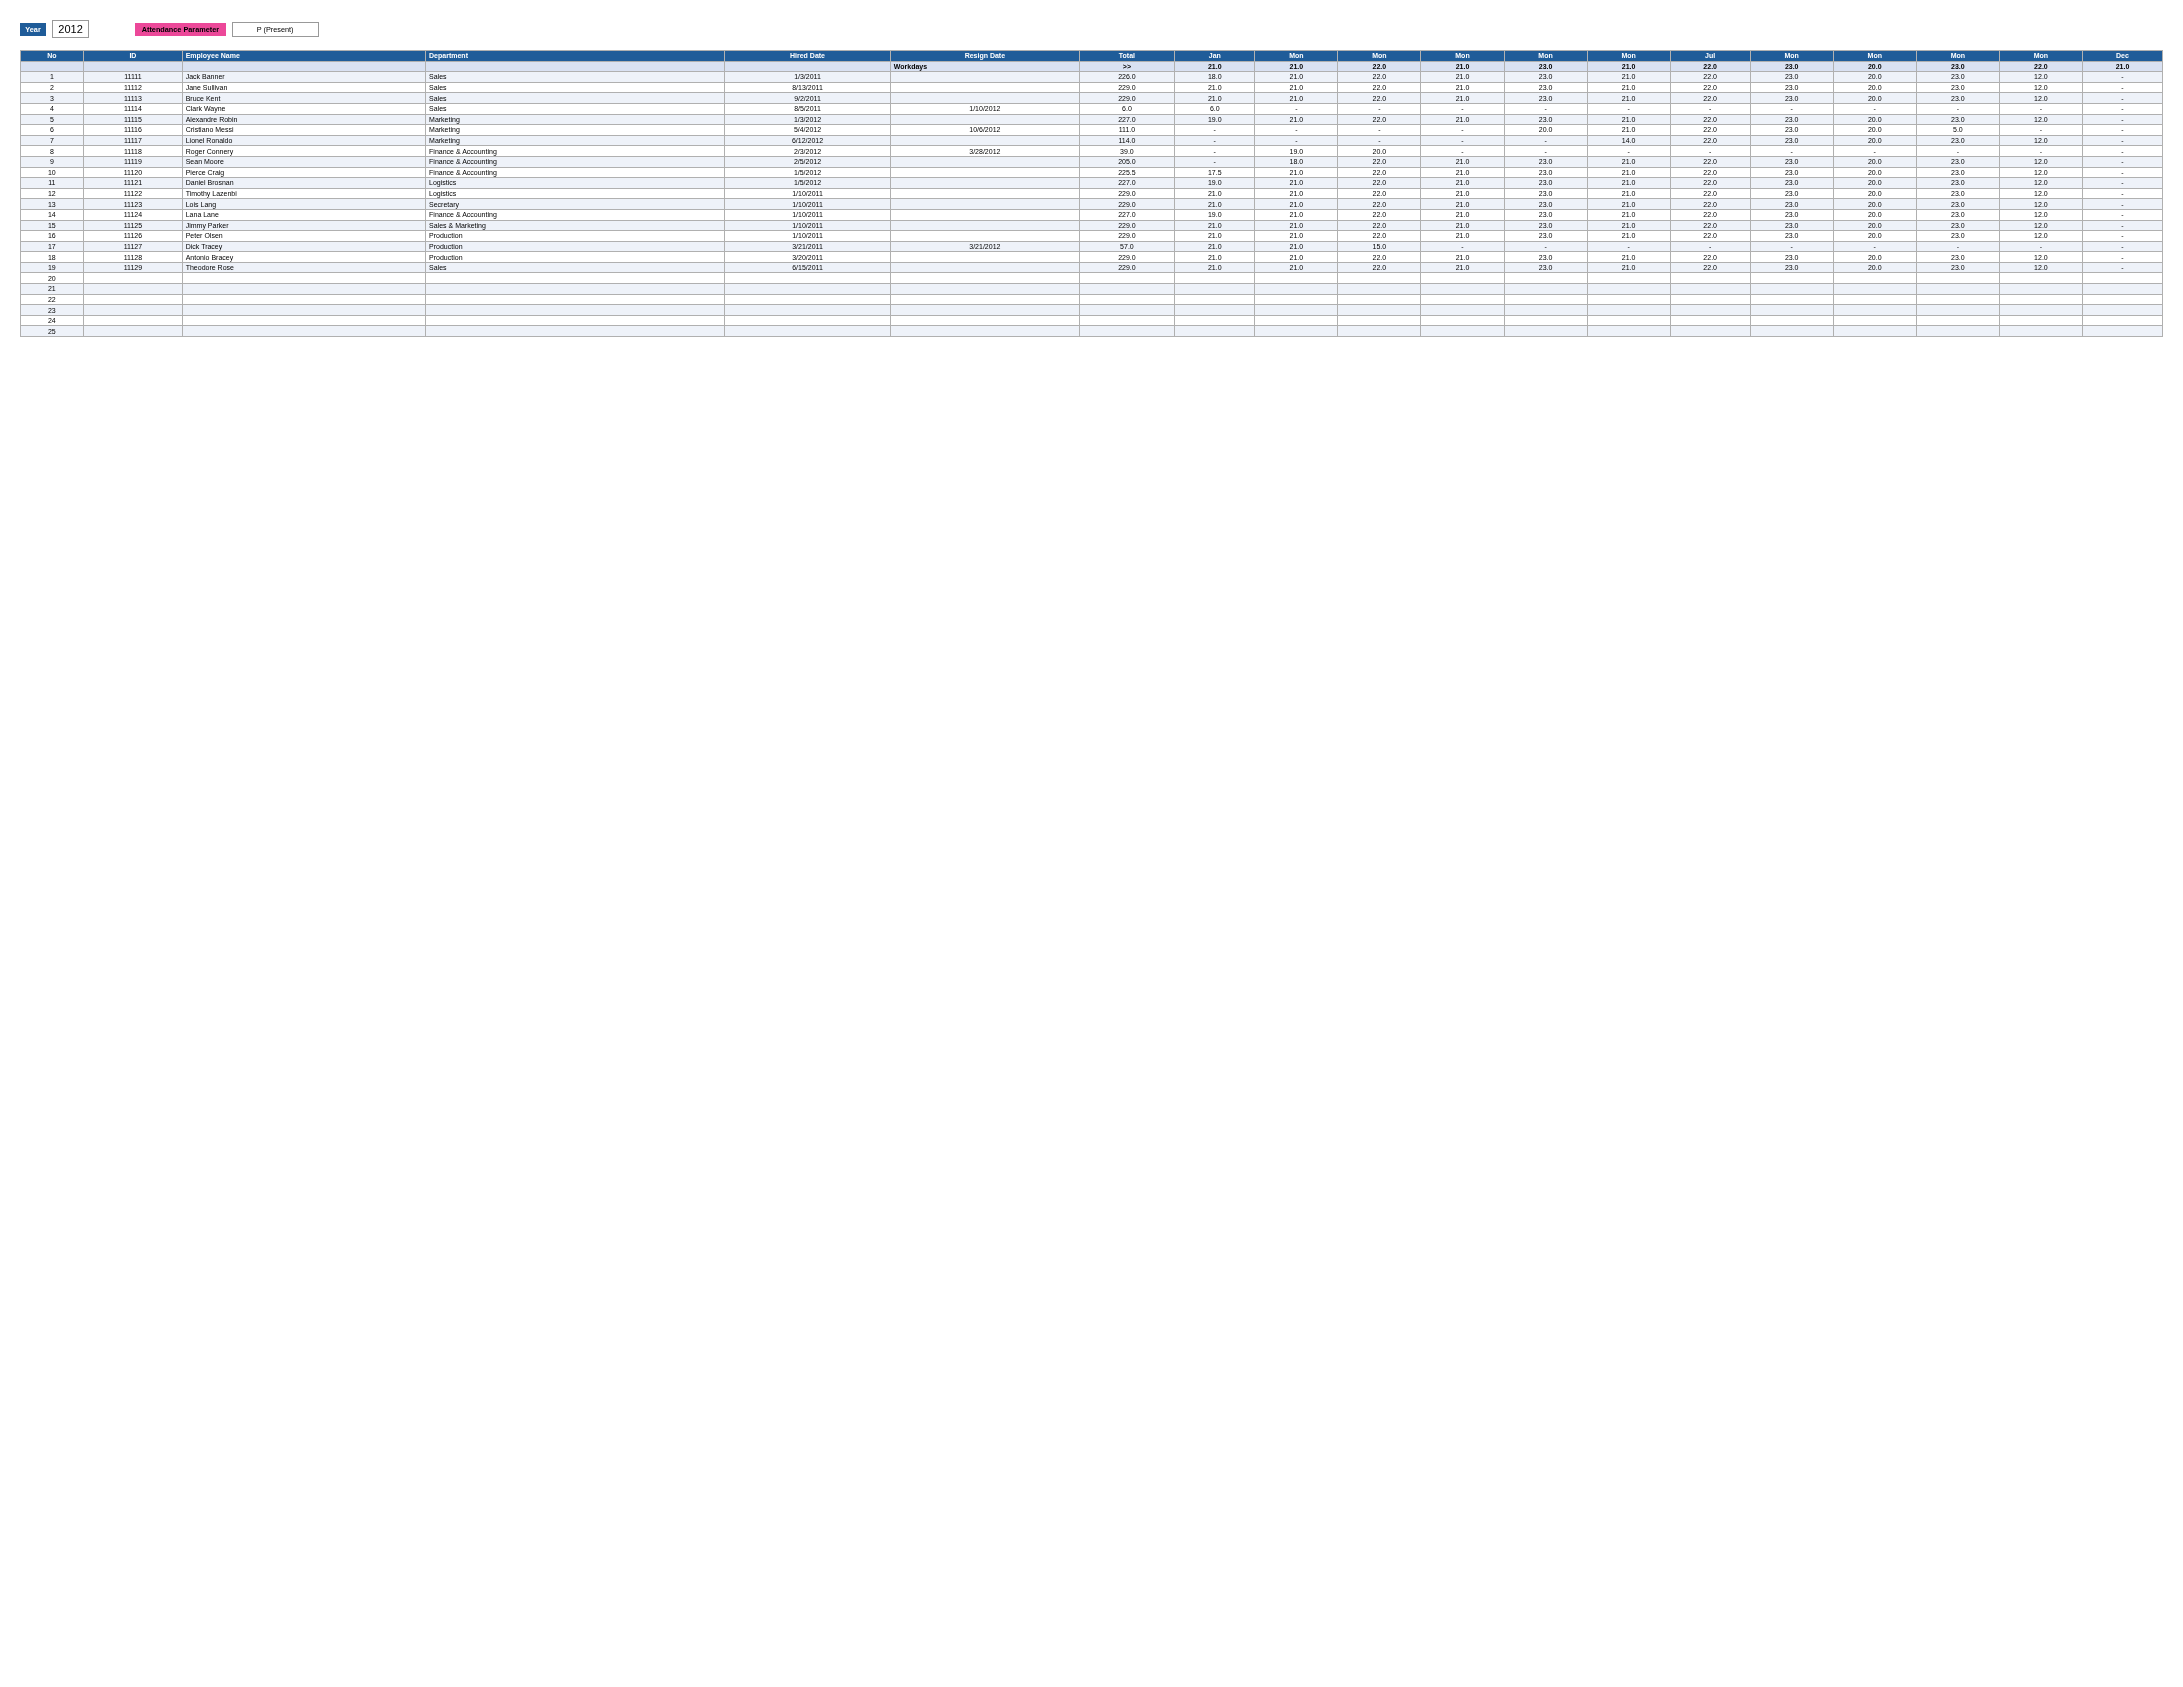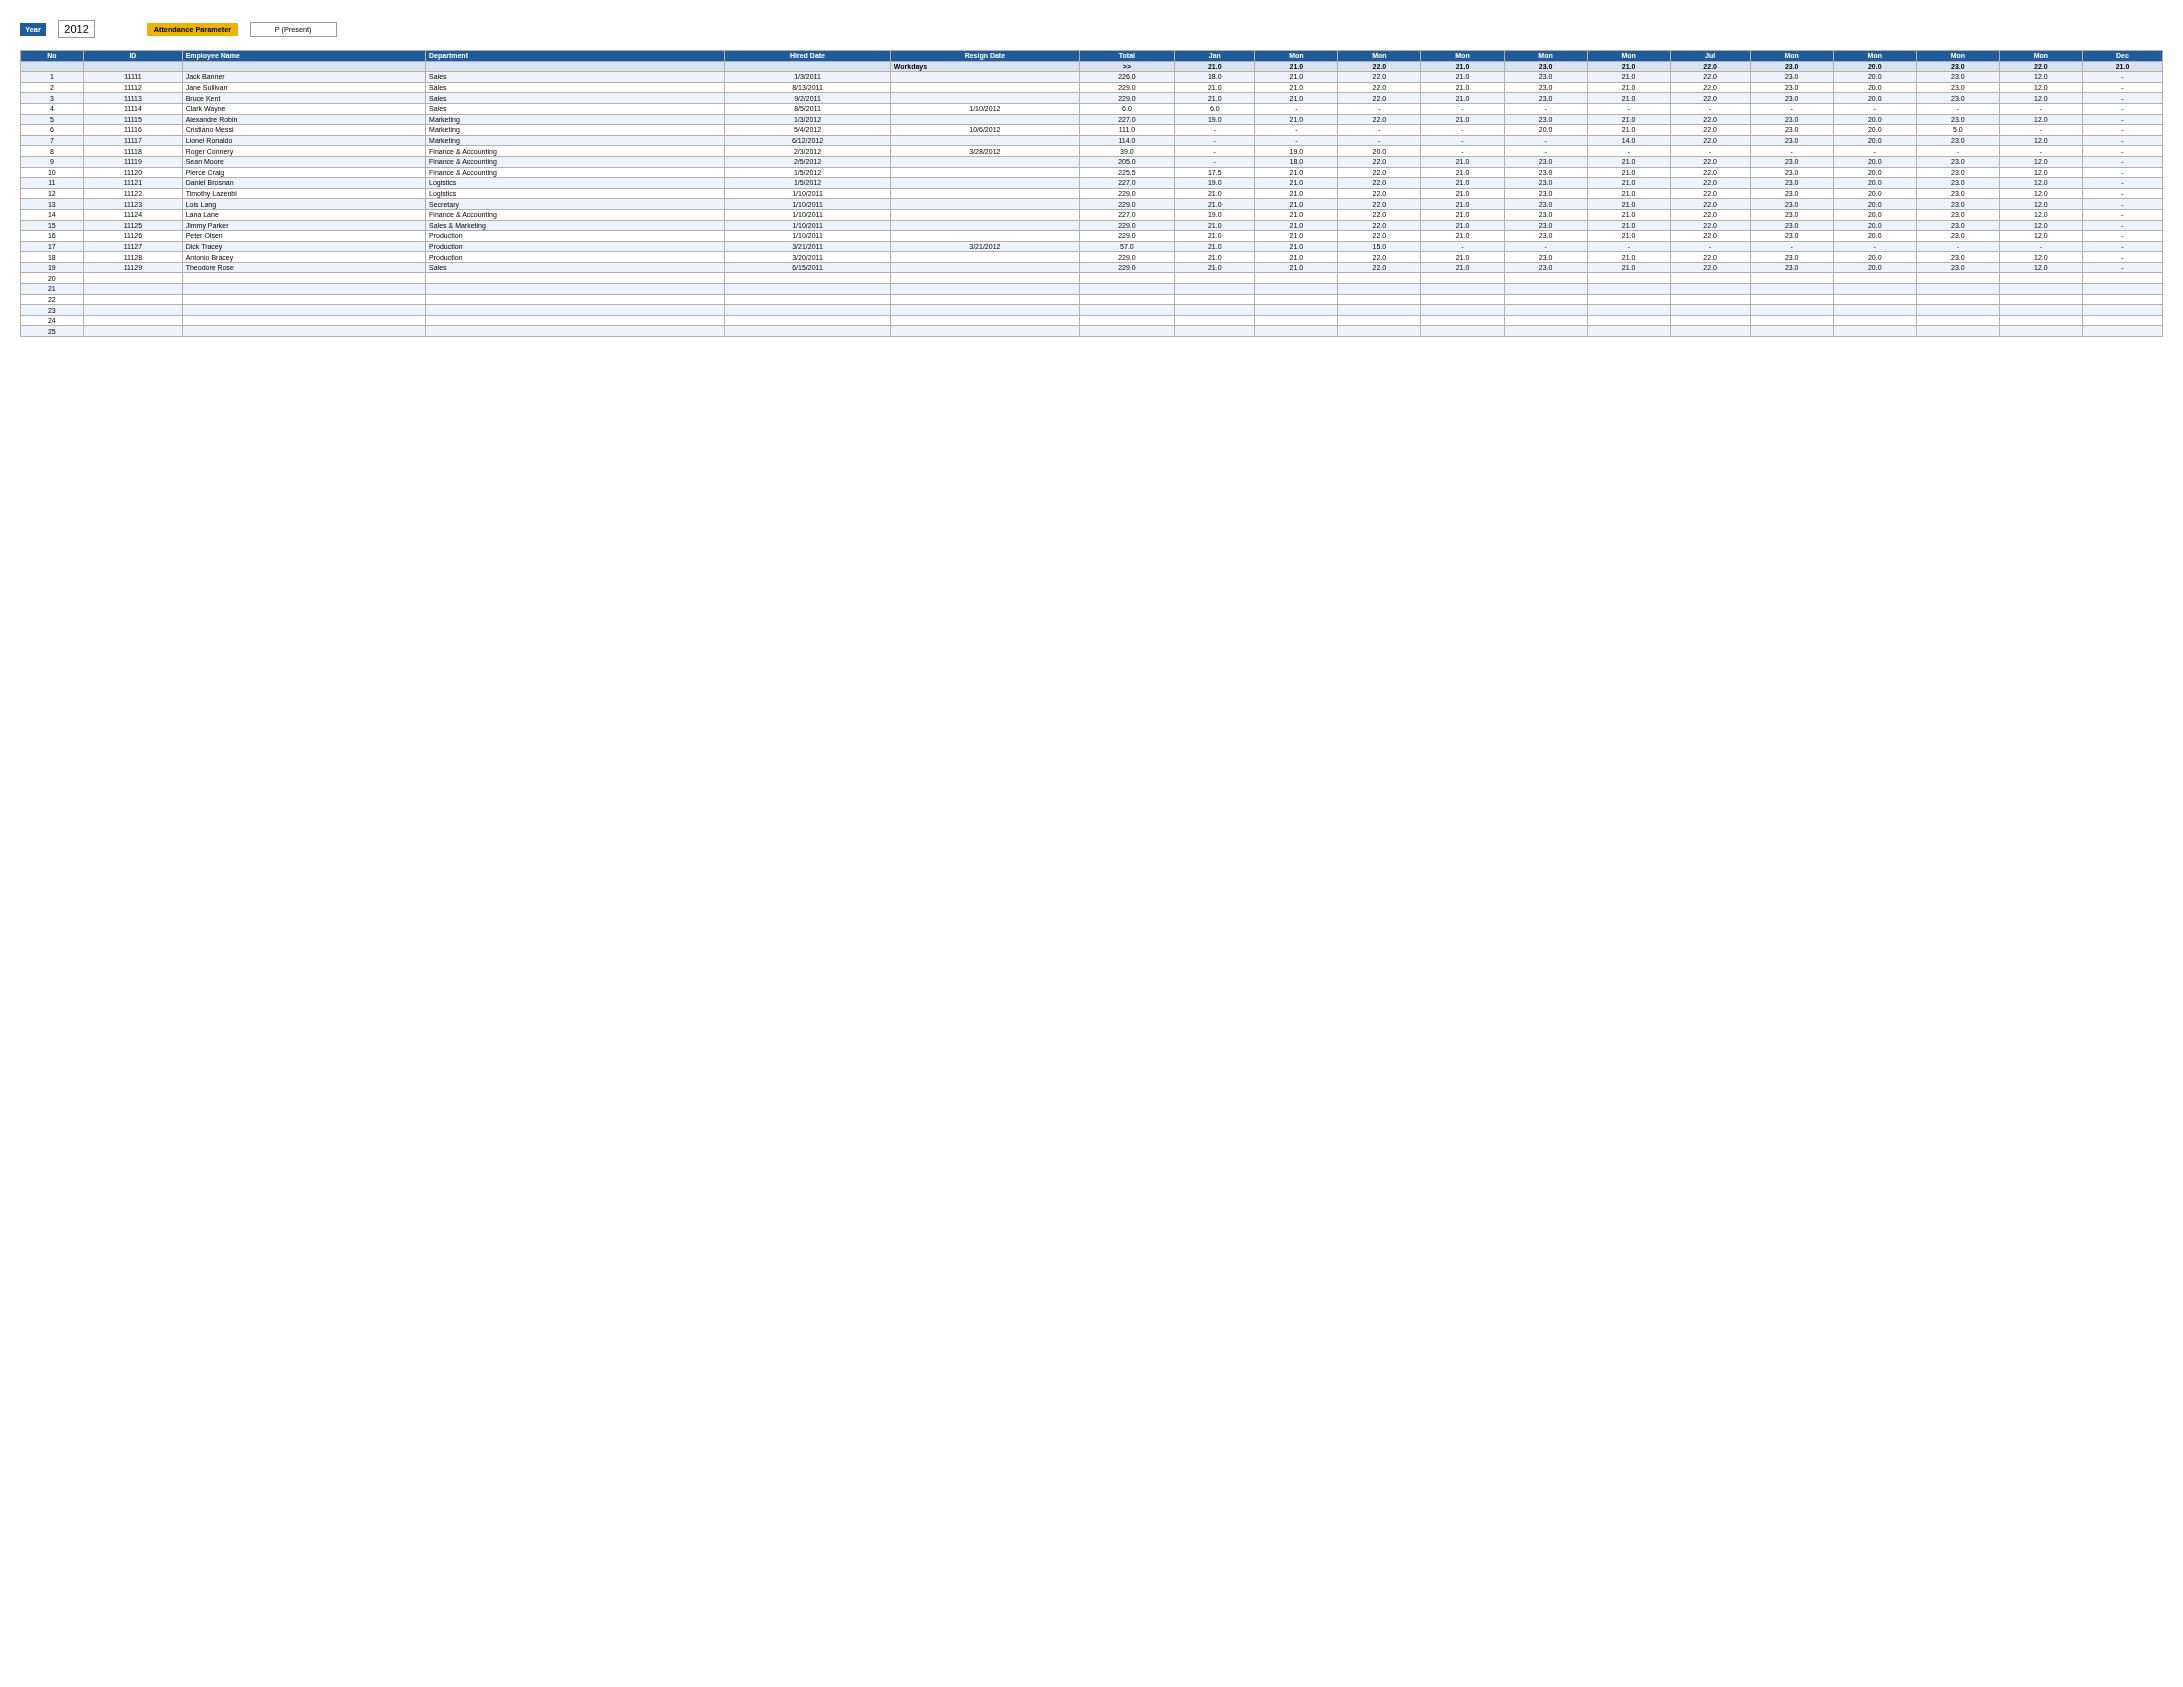--- a/index.html
+++ b/index.html
@@ -5,38 +5,38 @@
     * { margin: 0; padding: 0; box-sizing: border-box; }
     body {
       font-family: Arial, sans-serif;
       font-size: 7.3px;
       background: #fff;
       padding: 20px;
     }
     .top-controls {
       display: flex;
       align-items: center;
-      gap: 12px;
+      gap: 6px;
       margin-bottom: 12px;
     }
     .label-box {
       background: #1f5c99;
       color: #fff;
       padding: 2px 5.3px;
       font-size: 7.3px;
       font-weight: bold;
     }
     .year-box {
       border: 0.7px solid #999;
       padding: 2px 5.3px;
       font-size: 11px;
       min-width: 26.5px;
     }
     .att-param-label {
-      background: #eab308;
+      background: #ec4899;
       padding: 2px 6.6px;
       font-size: 7.3px;
       font-weight: bold;
       margin-left: 40px;
     }
     .att-param-value {
       border: 0.7px solid #999;
       padding: 2px 24px;
       font-size: 7.3px;
     }

